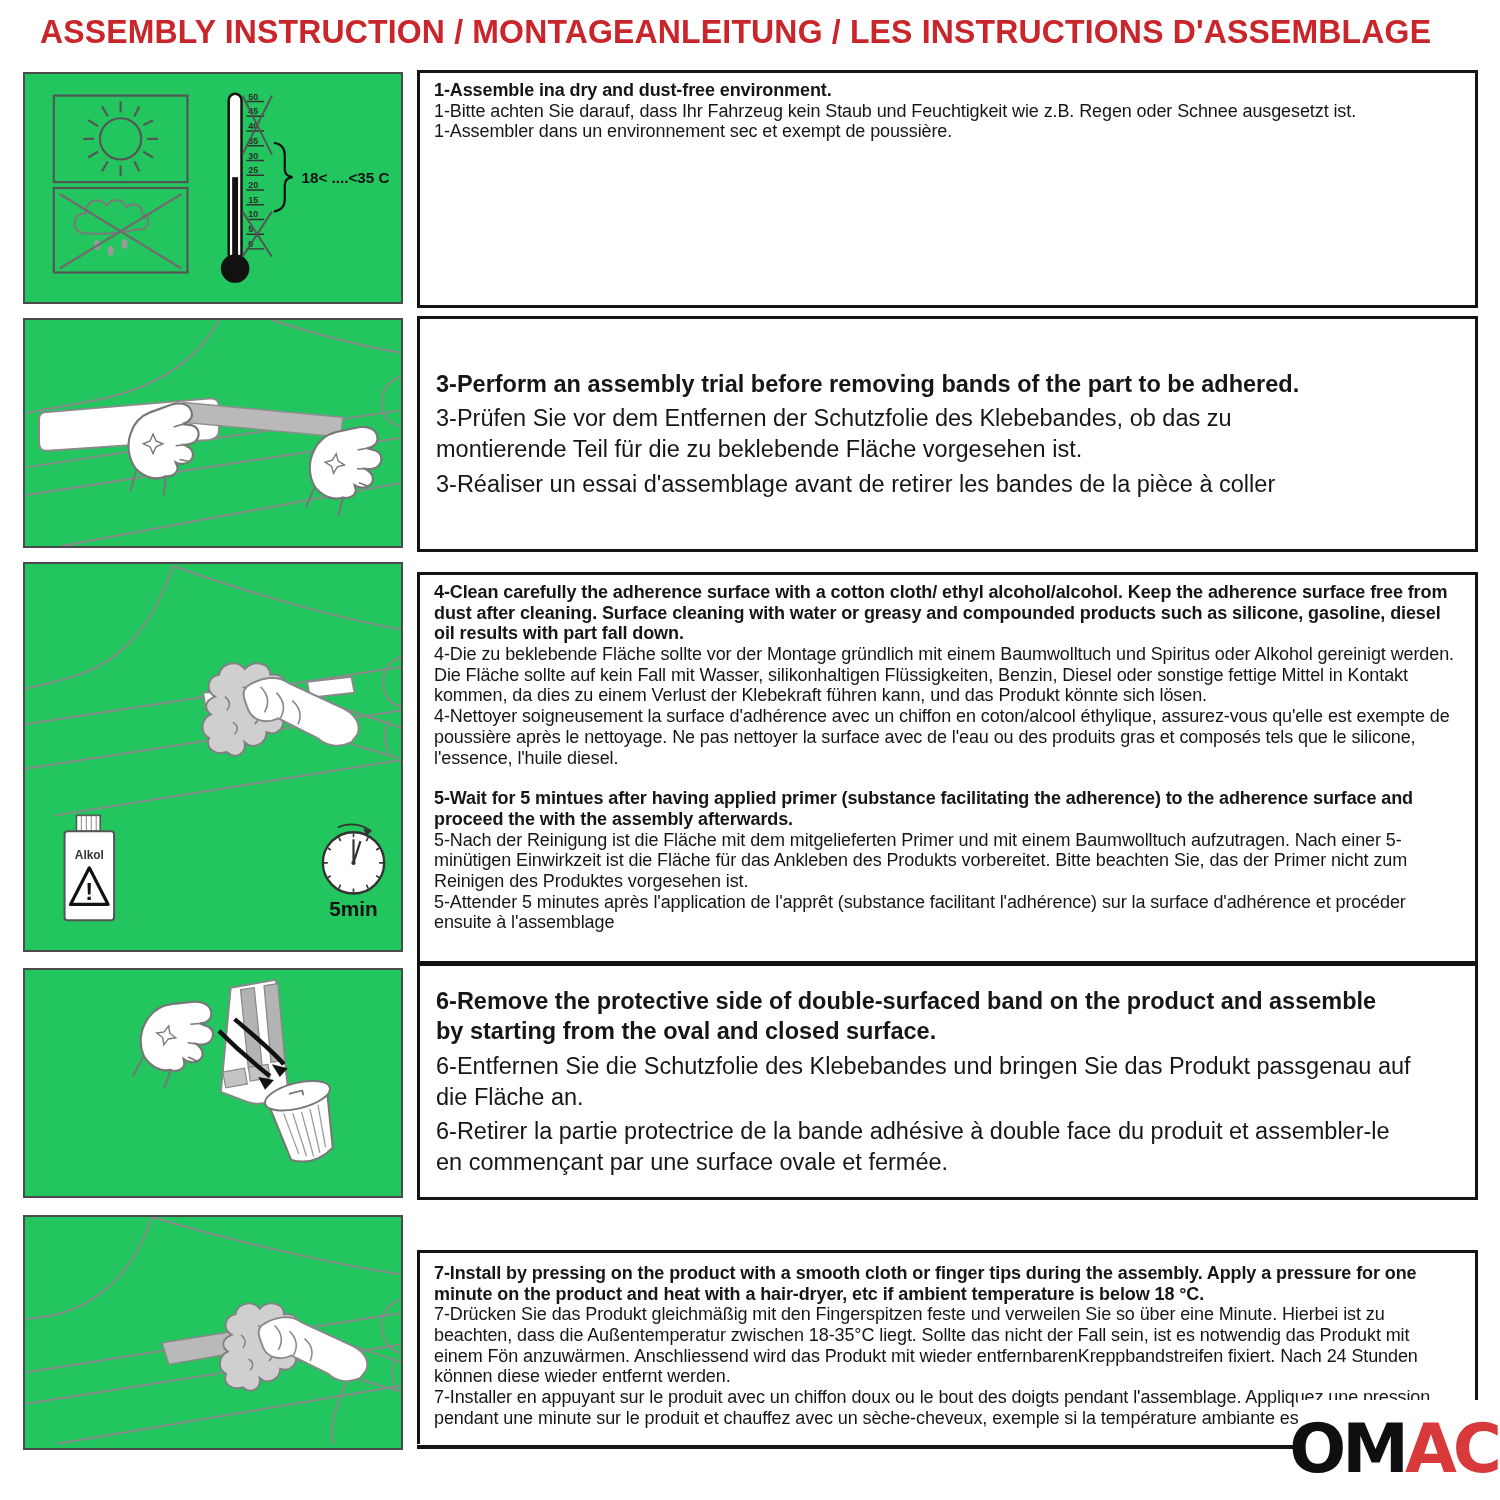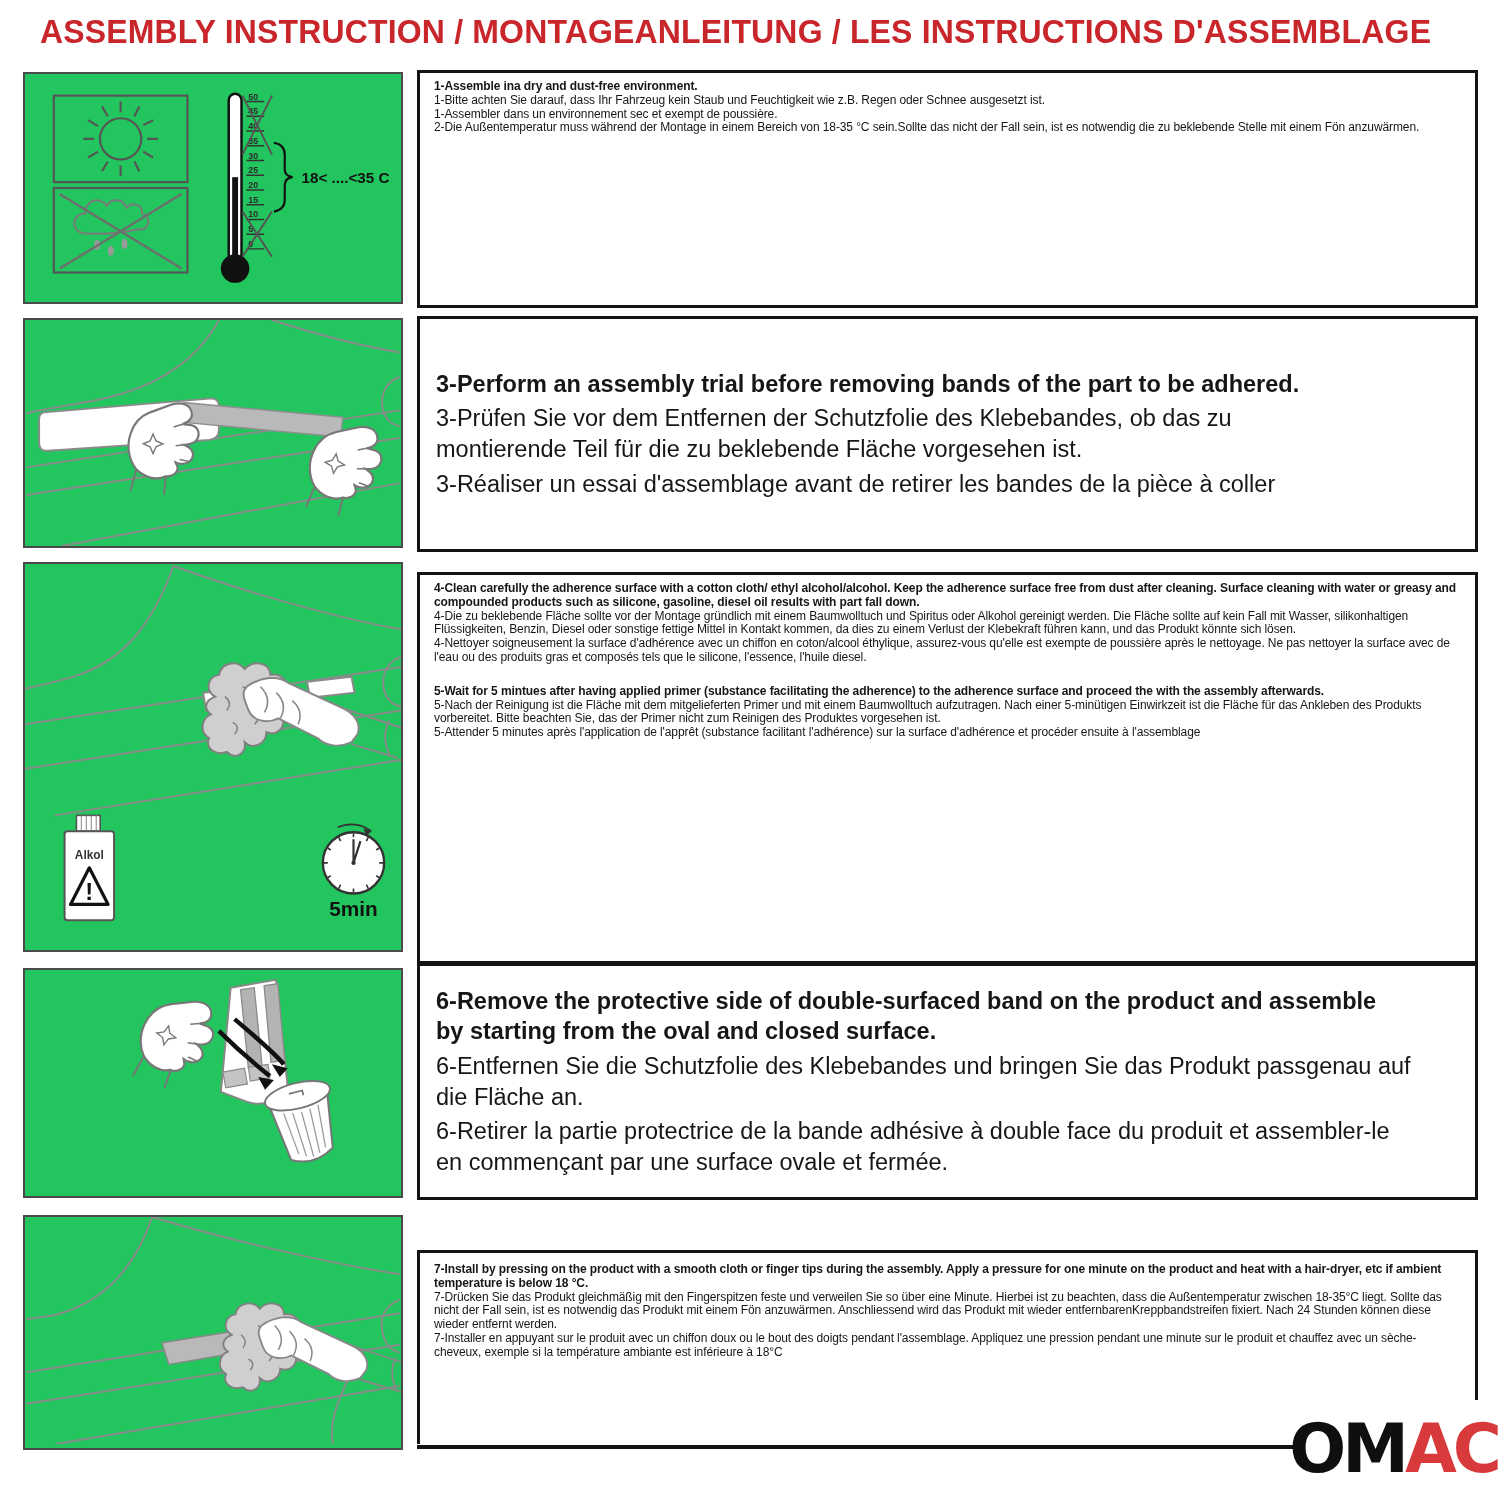--- a/index.html
+++ b/index.html
@@ -8,21 +8,21 @@
   .title{position:absolute;left:40px;top:12px;margin:0;font-size:34px;font-weight:bold;
          color:#c9262c;white-space:nowrap;transform:scaleX(0.94);transform-origin:left center;
          letter-spacing:0.2px;}
   .b-left{position:absolute;left:23px;width:380px;border:2px solid #4a4a4a;background:#22c55e;box-sizing:border-box;}
   .b-right{position:absolute;left:417px;width:1061px;border:3px solid #141414;background:#fff;box-sizing:border-box;overflow:hidden;}
   .r1L{top:72px;height:232px;} .r1R{top:70px;height:238px;}
   .r2L{top:318px;height:230px;} .r2R{top:316px;height:236px;}
   .r3L{top:562px;height:390px;} .r3R{top:572px;height:392px;}
   .r4L{top:968px;height:230px;} .r4R{top:963px;height:237px;}
   .r5L{top:1215px;height:235px;} .r5R{top:1250px;height:194px;border-bottom:none;}
-  .tx{padding:7px 14px;font-size:12px;line-height:1.15;letter-spacing:-0.1px;}
+  .tx{padding:7px 14px;font-size:18px;line-height:1.15;letter-spacing:-0.1px;}
   .tx p{margin:0;}
   .tx-big{display:flex;flex-direction:column;justify-content:center;height:100%;
           padding:0 16px;box-sizing:border-box;font-size:23.5px;line-height:1.3;}
   .tx-big p{margin:2px 0;white-space:pre-line;}
   .b{font-weight:bold;}
   .gap{margin-top:20px !important;}
   .rule{position:absolute;left:417px;top:1445px;width:878px;height:4px;background:#141414;}
   .logo{position:absolute;left:1298px;top:1400px;width:200px;height:98px;background:#ffffff;
         display:flex;align-items:center;justify-content:flex-end;
         font-family:"DejaVu Sans", sans-serif;font-weight:bold;font-size:67px;letter-spacing:-4px;}
@@ -99,21 +99,20 @@
         <path d="M252,70 Q263,72 263,82 L263,97 Q263,104 271,105 Q263,106 263,113 L263,128 Q263,138 252,140" stroke="#111" stroke-width="2.2" fill="none"></path>
         <text class="rangeLbl" x="280" y="111">18&lt; ....&lt;35 C</text>
       </g>
     </svg>
   </div>
   <div class="b-right r1R">
     <div class="tx">
       <p class="b">1-Assemble ina dry and dust-free environment.</p>
       <p>1-Bitte achten Sie darauf, dass Ihr Fahrzeug kein Staub und Feuchtigkeit wie z.B. Regen oder Schnee ausgesetzt ist.</p>
       <p>1-Assembler dans un environnement sec et exempt de poussière.</p>
-      <p>2-Die Außentemperatur muss während der Montage in einem Bereich von 18-35 °C sein.Sollte das nicht der Fall sein, ist es notwendig die zu beklebende Stelle mit einem Fön anzuwärmen.</p>
     </div>
   </div>
 
   <div class="b-left r2L">
     <svg viewBox="0 0 380 230" width="376" height="226">
       <g stroke="#8a8a8a" stroke-width="2" fill="none">
         <path d="M196,0 C170,48 120,74 58,84 C36,88 12,92 0,95"></path>
         <path d="M250,0 C300,16 350,28 380,33"></path>
         <path d="M380,58 C368,62 362,72 362,84 C362,98 370,106 380,108"></path>
         <path d="M0,150 L380,92"></path>

